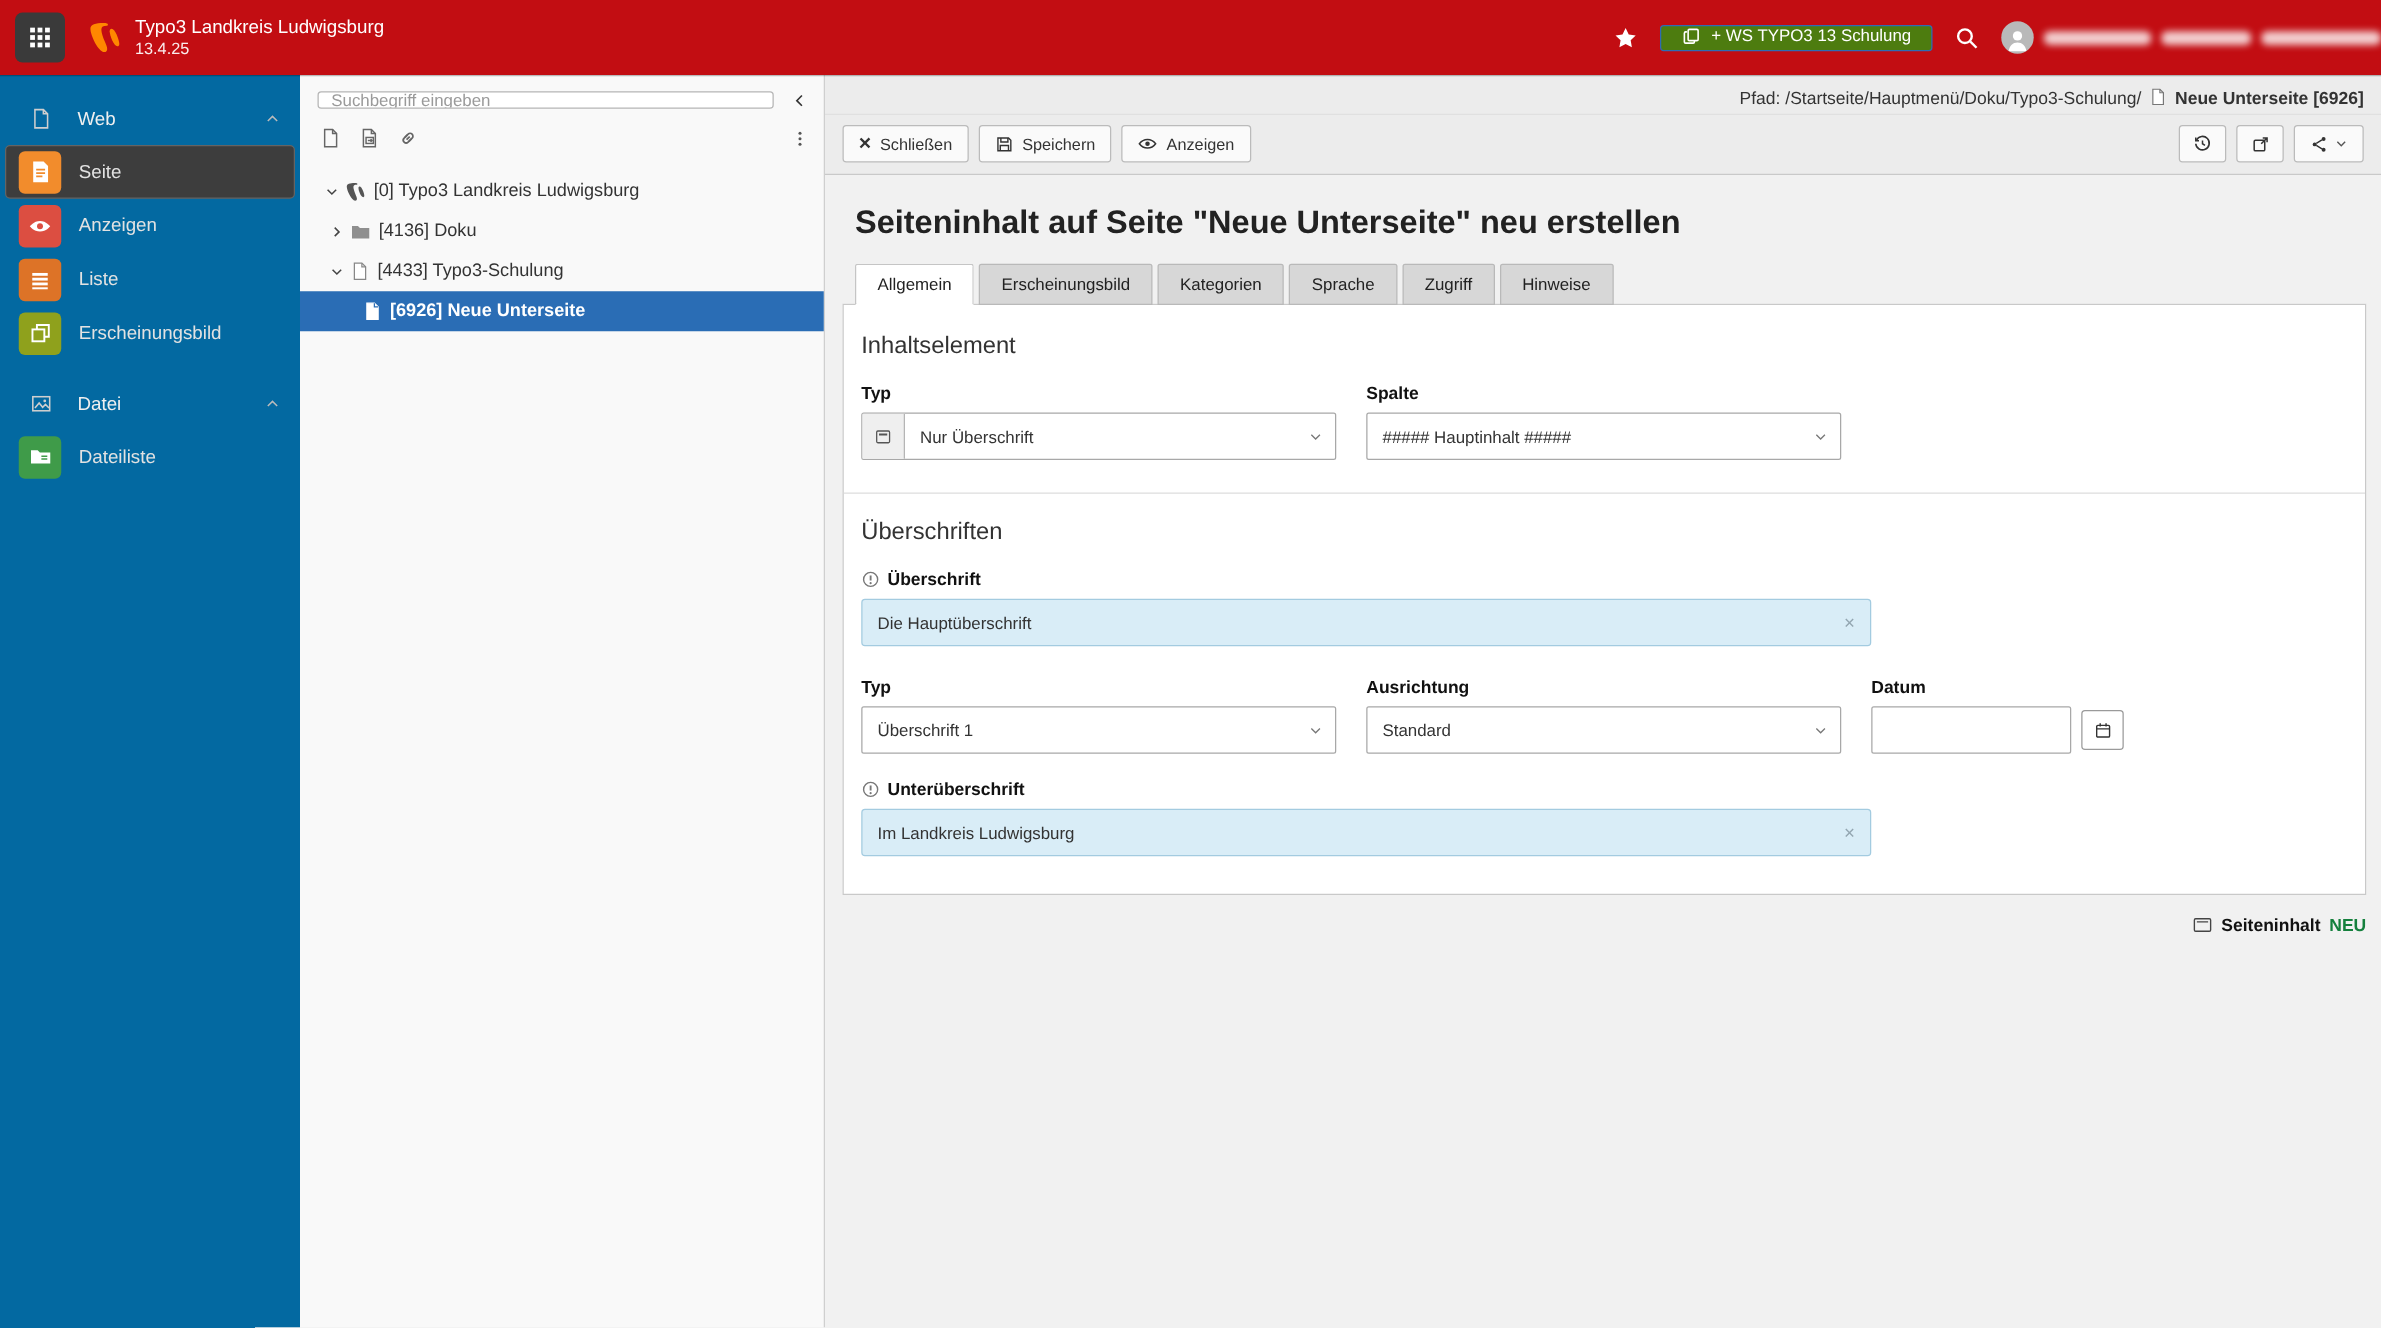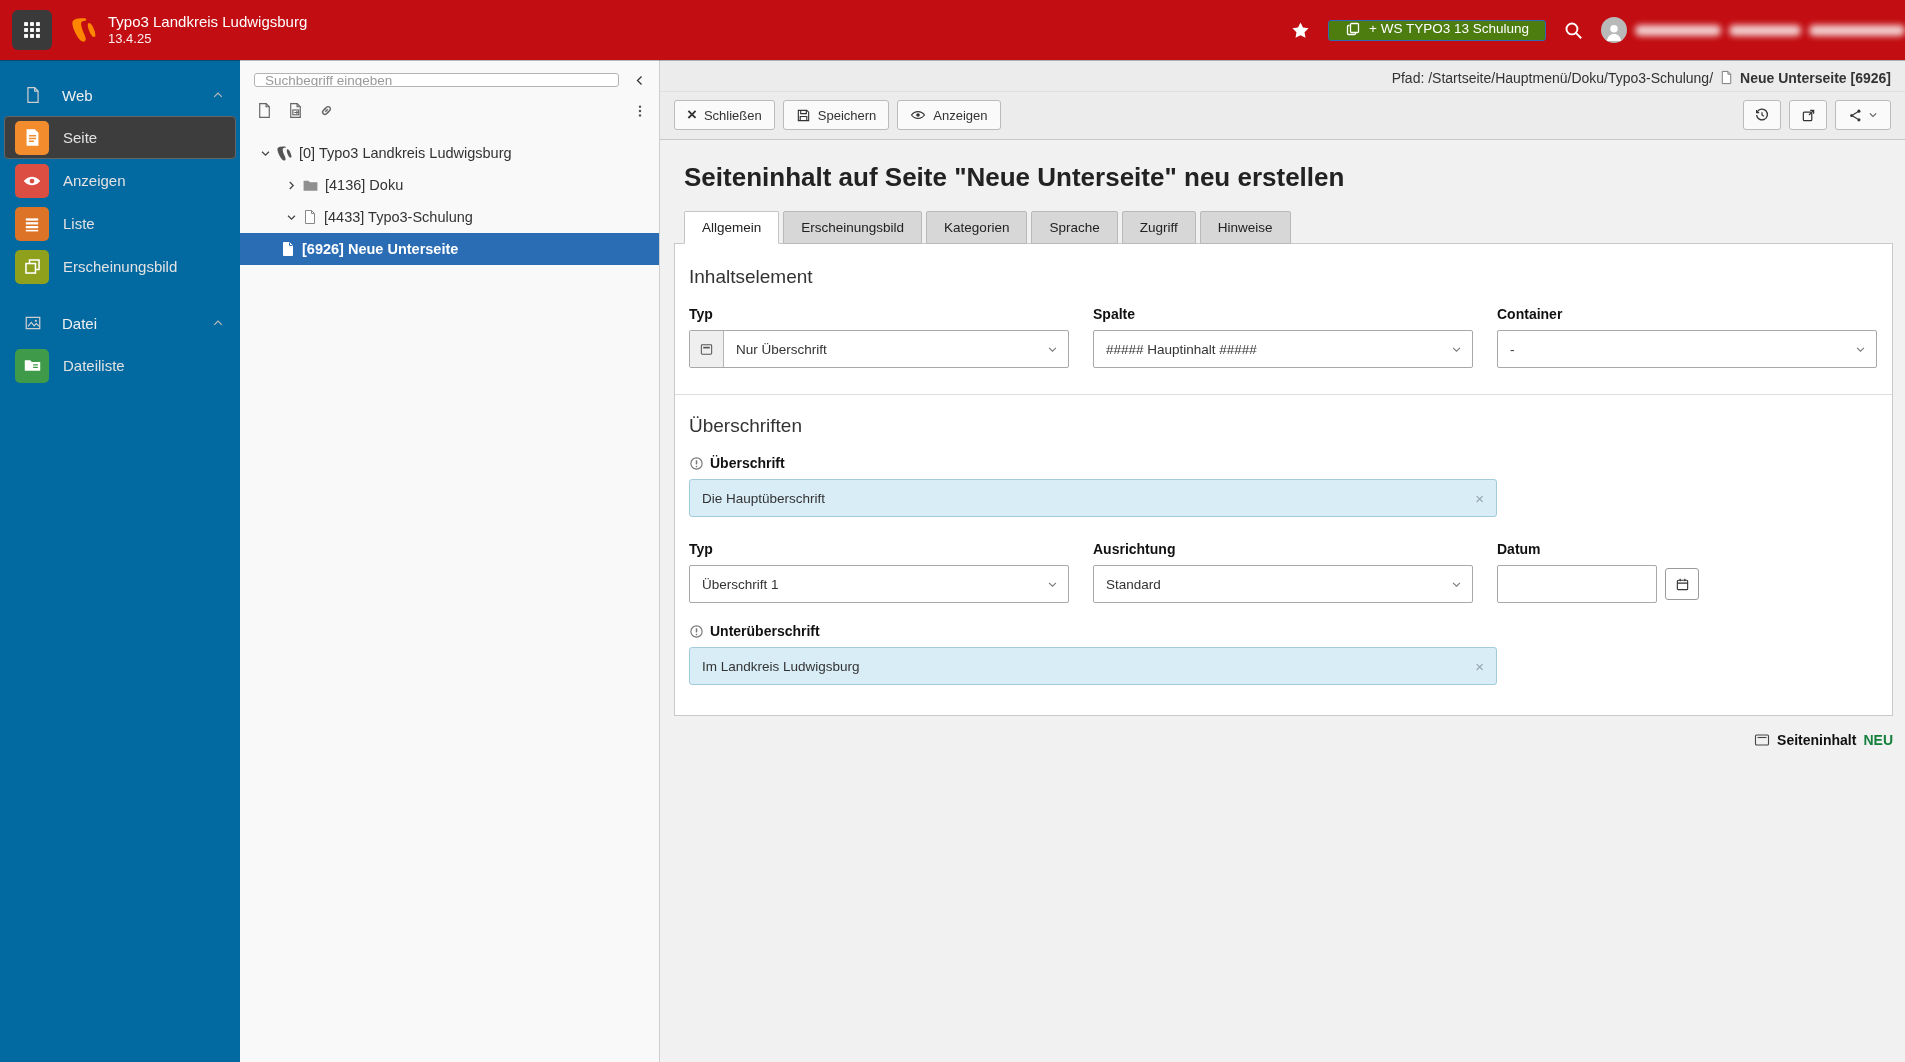--- a/index.html
+++ b/index.html
@@ -73,23 +73,23 @@
   .pt-search::placeholder { color:#9a9a9a; }
   .pt-collapse { width:20px; height:20px; display:flex; align-items:center; justify-content:center; cursor:pointer; color:#333; }
   .pt-iconbar { display:flex; align-items:center; gap:14px; padding:12px 12px 0 16px; }
   .pt-iconbar .spacer { margin-left:auto; }
   .pt-tool { cursor:pointer; }
   .pt-tree { margin-top:18px; font-size:14.5px; color:#333; }
   .pt-row { display:flex; align-items:center; height:32px; cursor:pointer; white-space:nowrap; }
   .pt-row .tchev { width:18px; display:flex; justify-content:center; flex:0 0 auto; color:#444; }
   .pt-row .ticon { margin:0 6px 0 2px; flex:0 0 auto; }
   .pt-row.lvl0 { padding-left:16px; }
-  .pt-row.lvl1 { padding-left:42px; }
+  .pt-row.lvl1 { padding-left:20px; }
   .pt-row.sel {
-    background:#2a6db5; color:#fff; font-weight:bold; padding-left:38px;
+    background:#2a6db5; color:#fff; font-weight:bold; padding-left:48px;
   }
 
   
   .content { position:absolute; left:660px; top:60px; right:0; bottom:0; background:#f1f1f1; }
   .docheader {
     position:absolute; left:0; top:0; right:0; height:80px; background:#ececec;
     border-bottom:1px solid #c9c9c9;
   }
   .dh-row1 {
     height:32px; display:flex; align-items:center; justify-content:flex-end;
@@ -510,31 +510,20 @@
               <svg width="11" height="11" viewBox="0 0 16 16" fill="none" stroke="#777" stroke-width="1.5">
                   <path d="M3 5.5l5 5 5-5"></path>
                 </svg>
             </span>
           </div>
         </div>
         <div>
           <div class="flabel">Spalte</div>
           <div class="select">
             <span class="sel-value">##### Hauptinhalt #####</span>
-            <span class="chev">
-              <svg width="11" height="11" viewBox="0 0 16 16" fill="none" stroke="#777" stroke-width="1.5">
-                  <path d="M3 5.5l5 5 5-5"></path>
-                </svg>
-            </span>
-          </div>
-        </div>
-        <div>
-          <div class="flabel">Container</div>
-          <div class="select">
-            <span class="sel-value">-</span>
             <span class="chev">
               <svg width="11" height="11" viewBox="0 0 16 16" fill="none" stroke="#777" stroke-width="1.5">
                   <path d="M3 5.5l5 5 5-5"></path>
                 </svg>
             </span>
           </div>
         </div>
       </div>
 
       <hr class="divider">

